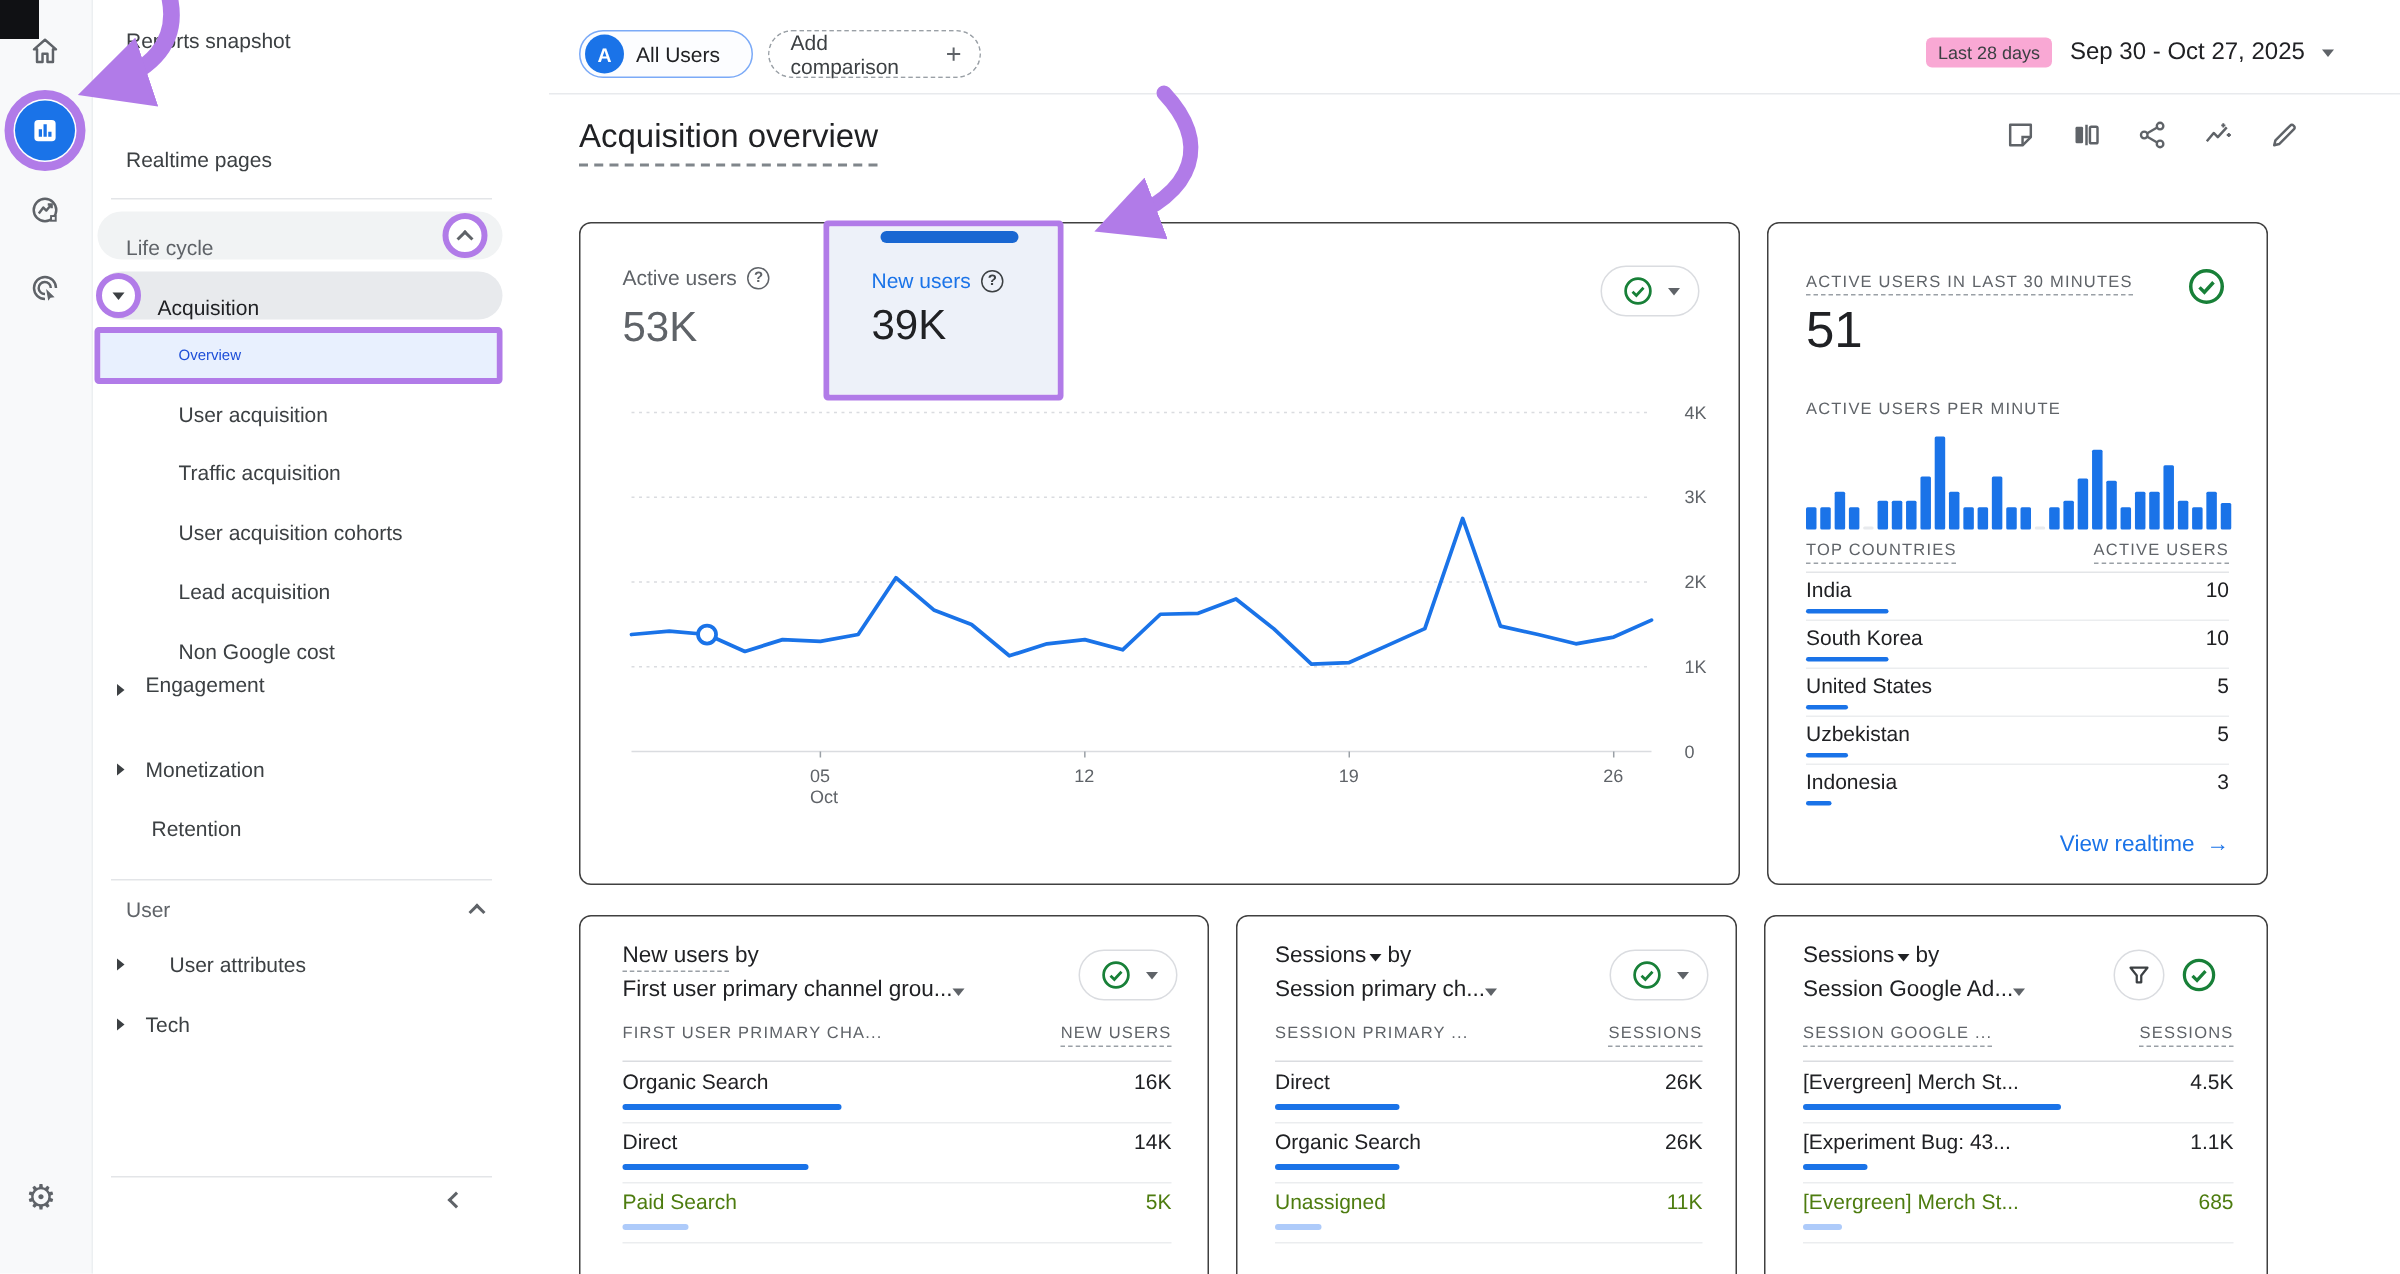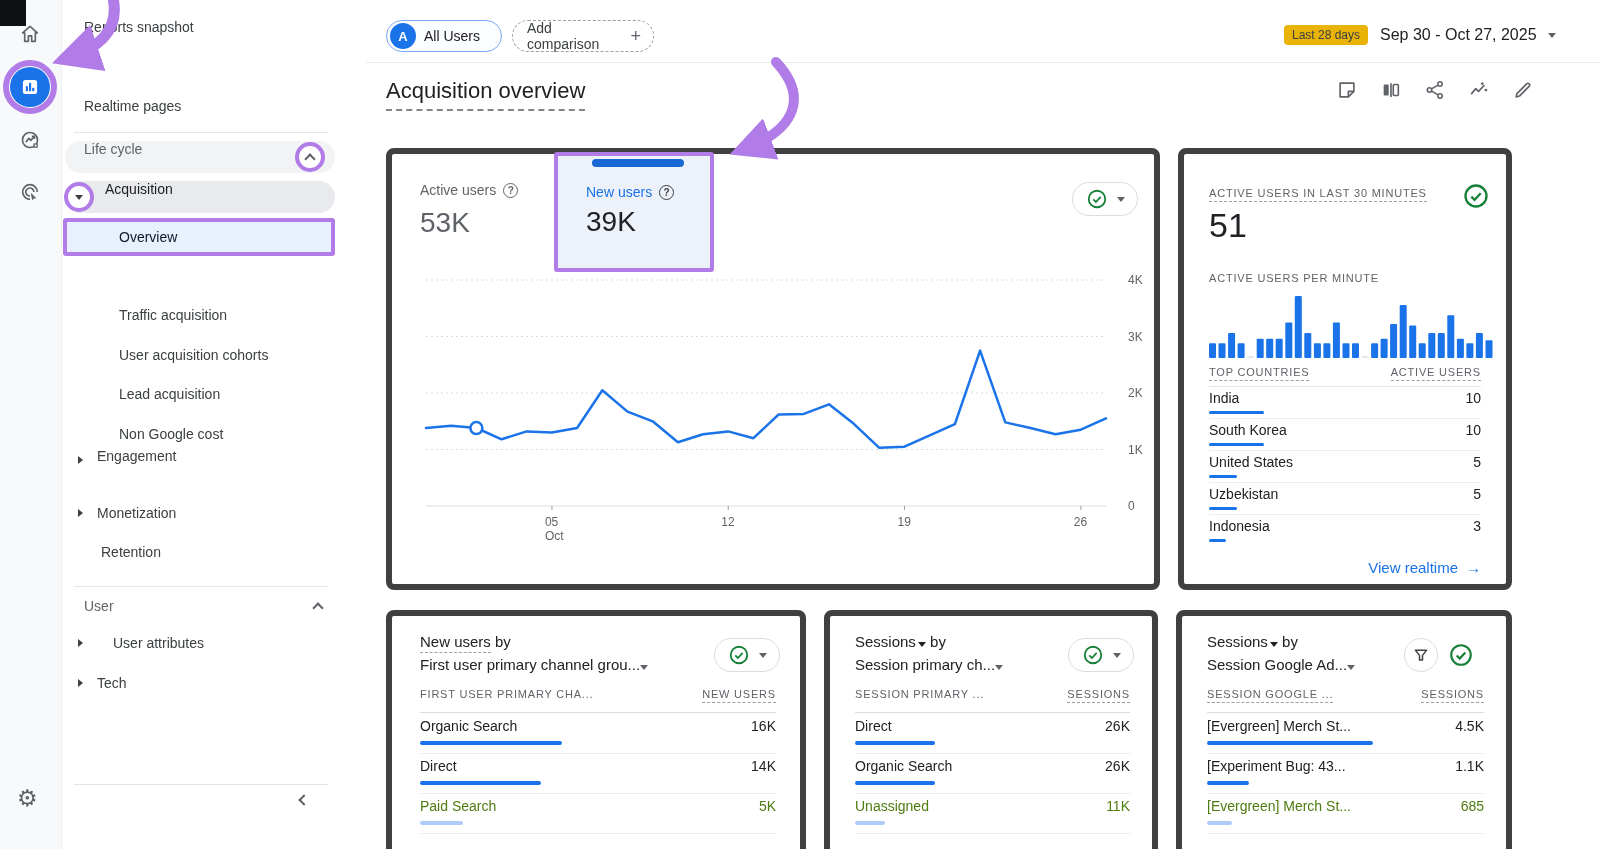--- a/index.html
+++ b/index.html
@@ -8,37 +8,37 @@
   .abs { position:absolute; }
   
   .rail { left:0; top:0; width:62px; height:849px; background:#f8f9fa; border-right:1px solid #eceff1; }
   .corner { left:0; top:0; width:26px; height:26px; background:#101114; z-index:60; }
   .railbtn { width:28px; height:28px; display:flex; align-items:center; justify-content:center; }
   
   .sidebar { left:62px; top:0; width:304px; height:849px; background:#fff; }
   .snav { position:absolute; left:0; width:100%; height:32px; display:flex; align-items:center; font-size:14px; color:#3c4043; }
   .snav .lbl { white-space:nowrap; }
   .divider { position:absolute; left:12px; right:38px; border-top:1px solid #e3e5e8; }
-  .pill { position:absolute; left:3px; width:270px; height:32px; border-radius:16px; display:flex; align-items:flex-start; }
+  .pill { position:absolute; left:3px; width:270px; height:32px; border-radius:16px; display:flex; align-items:flex-end; }
   .tri-r { display:inline-block; width:0; height:0; border-top:4px solid transparent; border-bottom:4px solid transparent; border-left:5px solid #3c4043; }
   .tri-d { display:inline-block; width:0; height:0; border-left:4px solid transparent; border-right:4px solid transparent; border-top:5px solid #3c4043; }
   .tri-d.gray { border-top-color:#5f6368; }
   .chev { display:inline-block; width:8px; height:8px; border-right:2px solid #5f6368; border-bottom:2px solid #5f6368; }
   .chev.up { transform:rotate(225deg); }
   .chev.left { transform:rotate(135deg); }
   
   .ann-ring { position:absolute; border:4px solid #b17be8; border-radius:50%; background:#fff; display:flex; align-items:center; justify-content:center; z-index:40; }
   .ann-rect { position:absolute; border:4px solid #b17be8; border-radius:3px; z-index:30; }
   
   .chip { position:absolute; height:32px; border-radius:16px; display:flex; align-items:center; font-size:14px; }
   .avatar { width:26px; height:26px; border-radius:50%; background:#1a73e8; color:#fff; font-size:13px; font-weight:700; display:flex; align-items:center; justify-content:center; }
-  .datechip { background:#eab308; border-radius:4px; font-size:12px; color:#3c4043; padding:3px 8px; }
+  .datechip { background:#f9a8d4; border-radius:4px; font-size:12px; color:#3c4043; padding:3px 8px; }
   .icon20 { width:22px; height:22px; }
   
-  .card { position:absolute; background:#fff; border:6px solid #404040; border-radius:8px; }
+  .card { position:absolute; background:#fff; border:1px solid #404040; border-radius:8px; }
   .qmark { display:inline-flex; width:15px; height:15px; border:1.5px solid #5f6368; border-radius:50%; color:#5f6368; font-size:10px; align-items:center; justify-content:center; font-weight:700; }
   .checkpill { position:absolute; width:66px; height:34px; border:1px solid #dadce0; border-radius:17px; background:#fff; display:flex; align-items:center; justify-content:center; gap:9px; }
   .circbtn { position:absolute; width:34px; height:34px; border:1px solid #dadce0; border-radius:50%; background:#fff; display:flex; align-items:center; justify-content:center; }
   .smallcaps { font-size:11px; letter-spacing:.8px; color:#5f6368; font-weight:500; }
   .dotted { border-bottom:1px dashed #9aa0a6; padding-bottom:2px; }
   .listrow { position:absolute; left:28px; right:24px; height:40px; border-bottom:1px solid #ebedef; }
   .listrow .nm { position:absolute; left:0; top:4px; font-size:14px; color:#202124; }
   .listrow .vl { position:absolute; right:0; top:4px; font-size:14px; color:#202124; }
   .listrow .bar { position:absolute; left:0; top:27px; height:4px; border-radius:2px; background:#1a73e8; }
   .listrow.dim .nm, .listrow.dim .vl { color:#4d7c0f; }
@@ -109,24 +109,27 @@
 
   <div class="pill" style="top:181px;background:#e8eaed;padding-left:40px;color:#202124;font-size:14px;">
     <span>Acquisition</span>
   </div>
   <div class="ann-ring" style="left:2px;top:182px;width:30px;height:30px;">
     <span class="tri-d"></span>
   </div>
 
   <div class="ann-rect" style="left:1px;top:218px;width:272px;height:38px;">
     <div style="width:100%;height:100%;background:#e8f0fe;display:flex;align-items:center;padding-left:52px;">
-      <span style="color:#0f172a;font-size:14px;font-weight:500;">Overview</span>
-    </div>
-  </div>
-
+      <span style="color:#1d4ed8;font-size:10px;font-weight:500;">Overview</span>
+    </div>
+  </div>
+
+  <div class="snav" style="top:260px;padding-left:57px;">
+      <span class="lbl">User acquisition</span>
+    </div>
   <div class="snav" style="top:299px;padding-left:57px;">
       <span class="lbl">Traffic acquisition</span>
     </div>
   <div class="snav" style="top:339px;padding-left:57px;">
       <span class="lbl">User acquisition cohorts</span>
     </div>
   <div class="snav" style="top:378px;padding-left:57px;">
       <span class="lbl">Lead acquisition</span>
     </div>
   <div class="snav" style="top:418px;padding-left:57px;">

